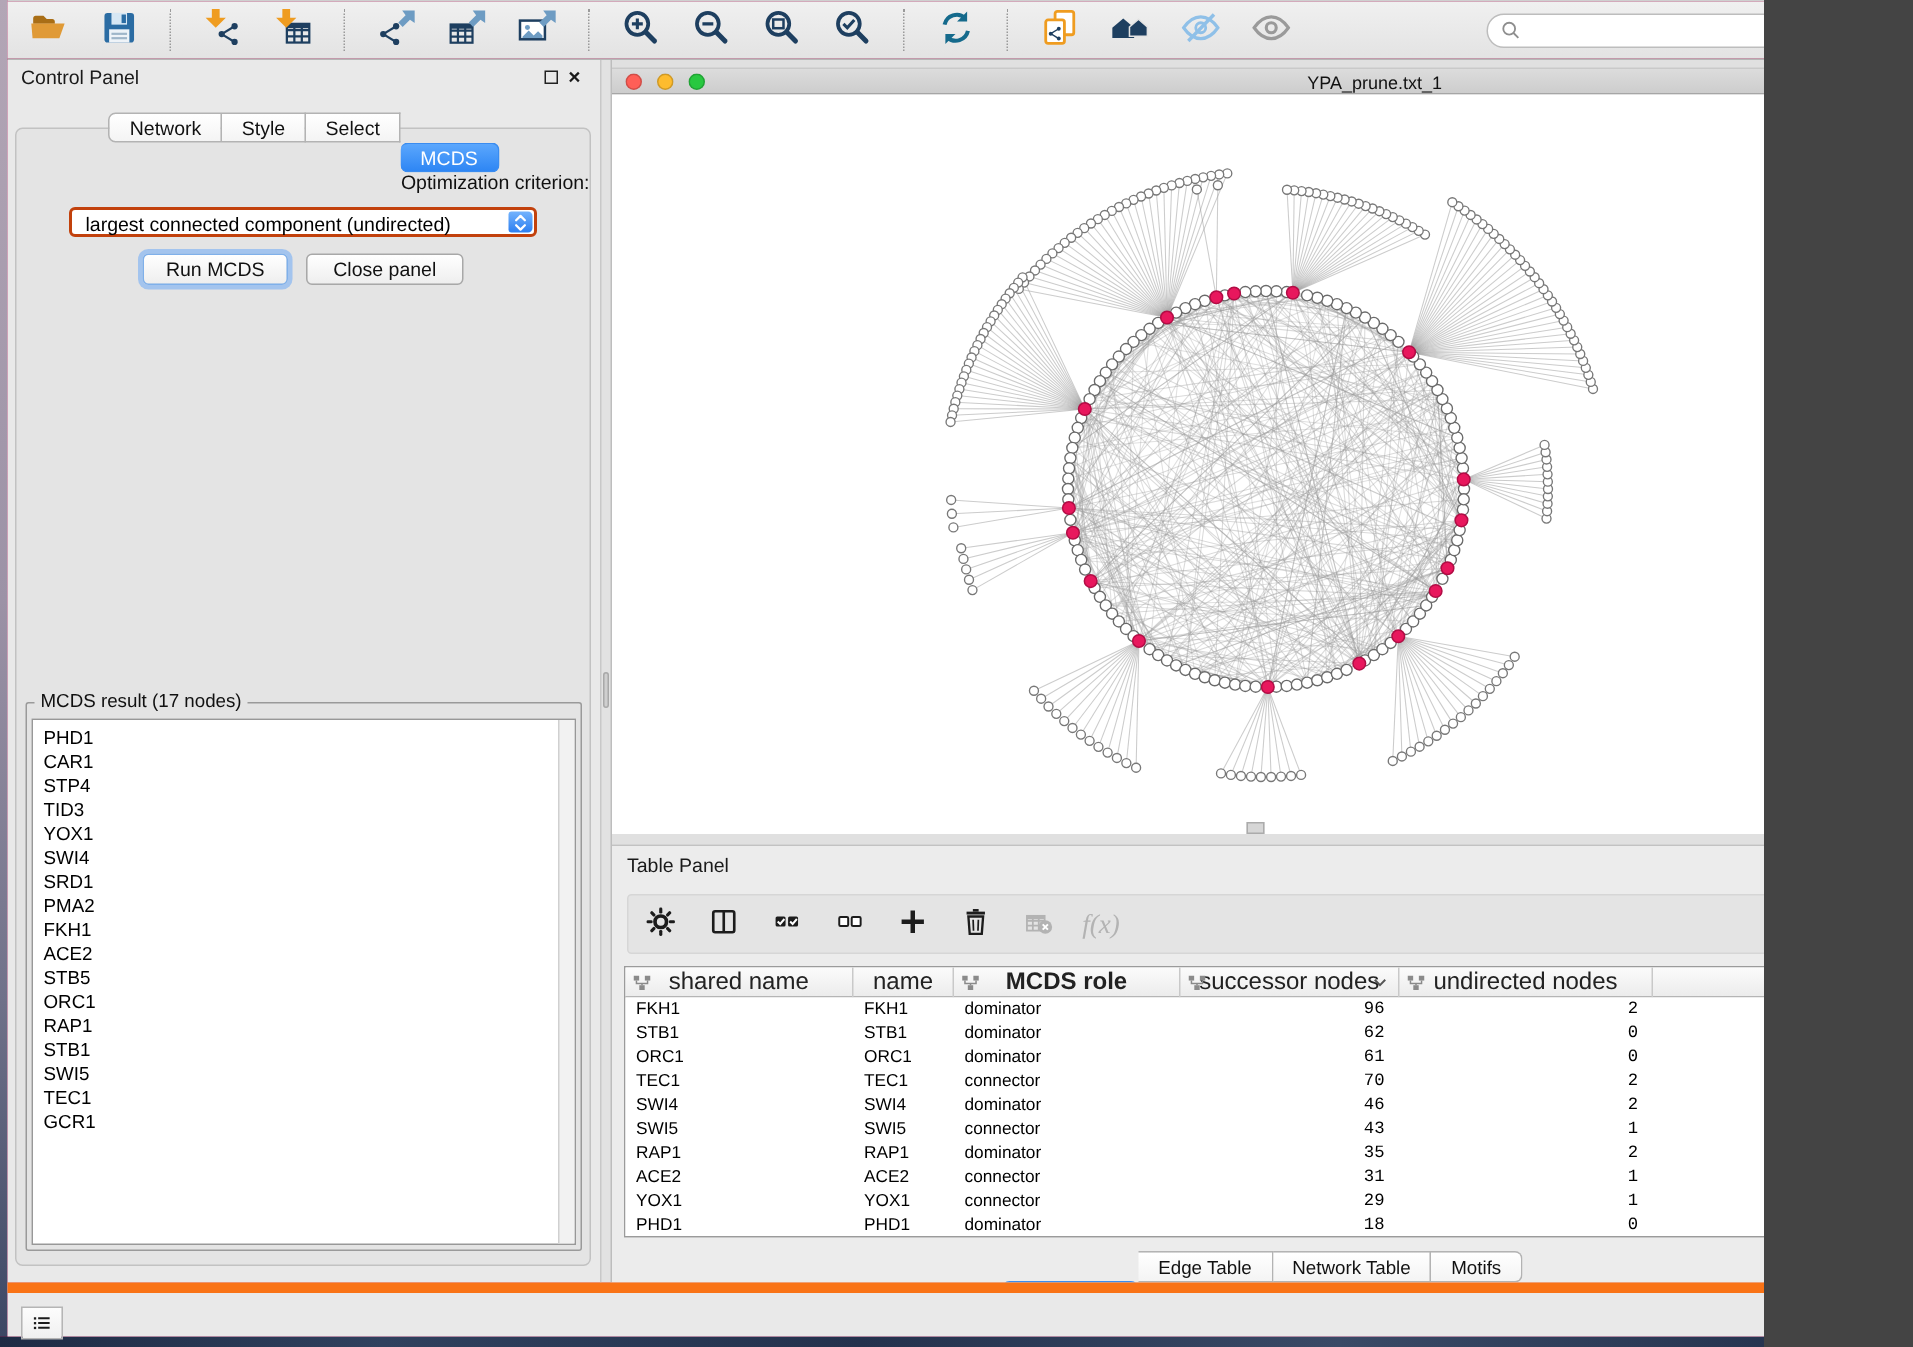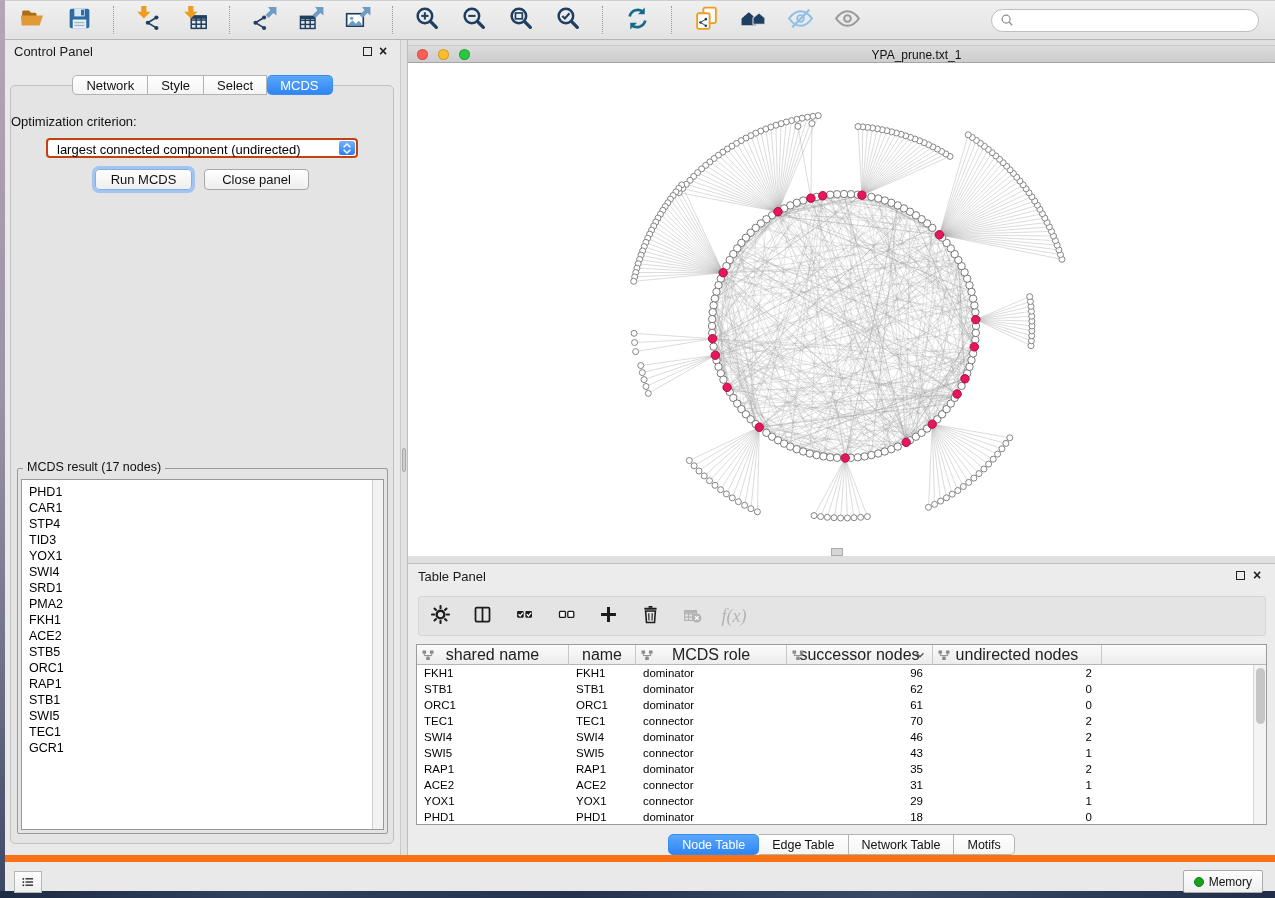--- a/index.html
+++ b/index.html
@@ -1,17 +1,17 @@
 <!DOCTYPE html>
 <html><head>
 <meta charset="utf-8">
 <style>
   html,body{margin:0;padding:0;background:#444;}
   *{box-sizing:border-box;font-family:"Liberation Sans",sans-serif;cursor:default;}
-  .app{position:relative;width:1275px;height:898px;overflow:hidden;background:#be185d;}
+  .app{position:relative;width:1176px;height:898px;overflow:hidden;background:#be185d;}
 
   
   .wp-left{position:absolute;left:0;top:0;width:5px;height:891px;
     background:linear-gradient(#b3a6b6,#9c92a6 45%,#6f7189 75%,#3c4764);}
   .wp-bottom{position:absolute;left:0;top:891px;width:1275px;height:7px;
     background:linear-gradient(90deg,#1e2b44,#30415e 20%,#24324d 45%,#3a4a66 70%,#202e49);}
 
   
   .toolbar{position:absolute;left:5px;top:0;width:1270px;height:40px;
     background:linear-gradient(#f0f0f0,#e3e3e3);border-bottom:1px solid #b6b6b6;border-top:1px solid #cfcfcf;
@@ -29,25 +29,25 @@
   .control-panel{position:absolute;left:5px;top:40px;width:395px;height:815px;background:#e9e9e9;}
   .cp-title{position:absolute;left:9px;top:4px;font-size:13px;color:#1a1a1a;}
   .win-btn{position:absolute;top:5px;width:14px;height:14px;text-align:center;line-height:13px;color:#1a1a1a;}
   .win-btn.float{top:7px;width:9px;height:9px;border:1.5px solid #222;}
   .cp-header .float{right:28px;} .cp-header .close{right:10px;font-size:14px;font-weight:bold;}
   .seg{display:flex;}
   .seg button{background:linear-gradient(#ffffff,#f4f4f4);border:1px solid #b3b3b3;border-left-width:0;
     padding:0 13px;height:20px;font-size:13px;color:#111;}
   .seg button:first-child{border-left-width:1px;border-radius:5px 0 0 5px;}
   .seg button:last-child{border-radius:0 5px 5px 0;}
-  .seg button.active{background:linear-gradient(#5ba7fd,#2e86f4);color:#fff;border-color:#3a8cf0;border-radius:5px;}
+  .seg button.active{background:linear-gradient(#5ba7fd,#2e86f4);color:#fff;border-color:#3a8cf0;border-radius:5px;margin-top:20px;}
   .cp-tabs{position:absolute;top:35px;left:0;right:0;justify-content:center;z-index:2;}
   .cp-box{position:absolute;left:5px;top:45px;width:384px;height:759px;background:#e4e4e4;
     border:1px solid #c2c2c2;border-radius:5px;}
-  .opt-label{position:absolute;top:28px;left:0;right:0;text-align:left;font-size:13px;color:#111;}
+  .opt-label{position:absolute;top:28px;left:0;right:0;text-align:right;font-size:13px;color:#111;}
   .dropdown{position:absolute;left:35px;top:52px;width:312px;height:20px;background:#fff;border:2px solid #c2410c;
     border-radius:4px;font-size:13px;}
   .dd-text{position:absolute;left:9px;top:2px;white-space:nowrap;}
   .dd-stepper{position:absolute;right:1px;top:1px;bottom:1px;width:16px;border-radius:2px 3px 3px 2px;
     background:linear-gradient(#73b3fd,#2c7ef0);display:flex;align-items:center;justify-content:center;}
   .dd-stepper svg{width:12px;height:15px;}
   .btn{position:absolute;top:83px;height:21px;background:linear-gradient(#ffffff,#eeeeee);
     border:1px solid #a8a8a8;border-radius:4px;font-size:13px;color:#111;padding:0 12px;}
   .btn.run{left:84px;width:97px;border-color:#7fb0ea;box-shadow:0 0 0 3px rgba(110,170,246,.55);}
   .btn.closep{left:193px;width:105px;}
@@ -85,21 +85,21 @@
   .ntable{position:absolute;left:8px;top:80px;width:851px;height:181px;border:1px solid #9b9b9b;background:#fff;}
   .thead{display:flex;height:20px;background:linear-gradient(#fbfbfb,#ececec);border-bottom:1px solid #b5b5b5;}
   .th{position:relative;height:20px;border-right:1px solid #c9c9c9;font-size:16px;color:#222;
     display:flex;align-items:center;justify-content:center;}
   .th.fill{flex:1;border-right:none;}
   .th .colicon{position:absolute;left:5px;top:5px;width:12px;height:11px;}
   .th .sorticon{position:absolute;right:7px;top:7px;width:10px;height:7px;}
   .tbody{position:relative;height:159px;background:#fff;overflow:hidden;}
   .tr{display:flex;height:16px;}
   .td{height:16px;line-height:16px;font-size:11.5px;color:#000;white-space:nowrap;overflow:hidden;}
-  .td.left{padding-left:7px;} .td.right{text-align:right;padding-right:10px;}
+  .td.left{padding-left:7px;} .td.right{text-align:right;padding-right:10px;font-family:Liberation Mono, monospace;}
   .tscroll{position:absolute;right:0;top:0;bottom:0;width:13px;background:#f4f4f4;border-left:1px solid #d8d8d8;}
   .tthumb{position:absolute;left:1.5px;top:3px;width:9px;height:56px;background:#c6c6c6;border-radius:5px;}
   .tp-tabs{position:absolute;top:270px;left:0;right:0;justify-content:center;}
   .tp-tabs button{font-size:12.5px;height:21px;}
 
   
   .statusbar{position:absolute;left:5px;top:855px;width:1270px;height:36px;background:#e9e9e9;border-top:7px solid #f97316;}
   .menu-btn{position:absolute;left:9px;top:9px;width:28px;height:22px;background:linear-gradient(#fdfdfd,#f0f0f0);
     border:1px solid #b5b5b5;display:flex;align-items:center;justify-content:center;}
   .menu-btn svg{width:18px;height:14px;}
@@ -1370,21 +1370,21 @@
                   <rect x="7.9" y="0.5" width="3.6" height="3.2"></rect>
                   <rect x="4.2" y="6.8" width="3.6" height="3.2"></rect>
                 </g>
                 <path d="M2.3 3.7v1.9h7.4V3.7M6 5.6v1.2" stroke="#8a8a8a" fill="none"></path>
               </svg>
               <span>shared name</span>
             </div>
             <div class="th" style="width: 67px;">
               <span>name</span>
             </div>
-            <div class="th" style="width: 151px;">
+            <div class="th" style="width: 151px; font-weight: bold;">
               <svg viewBox="0 0 12 11" class="colicon">
                 <g fill="#8a8a8a">
                   <rect x="0.5" y="0.5" width="3.6" height="3.2"></rect>
                   <rect x="7.9" y="0.5" width="3.6" height="3.2"></rect>
                   <rect x="4.2" y="6.8" width="3.6" height="3.2"></rect>
                 </g>
                 <path d="M2.3 3.7v1.9h7.4V3.7M6 5.6v1.2" stroke="#8a8a8a" fill="none"></path>
               </svg>
               <span>MCDS role</span>
             </div>

